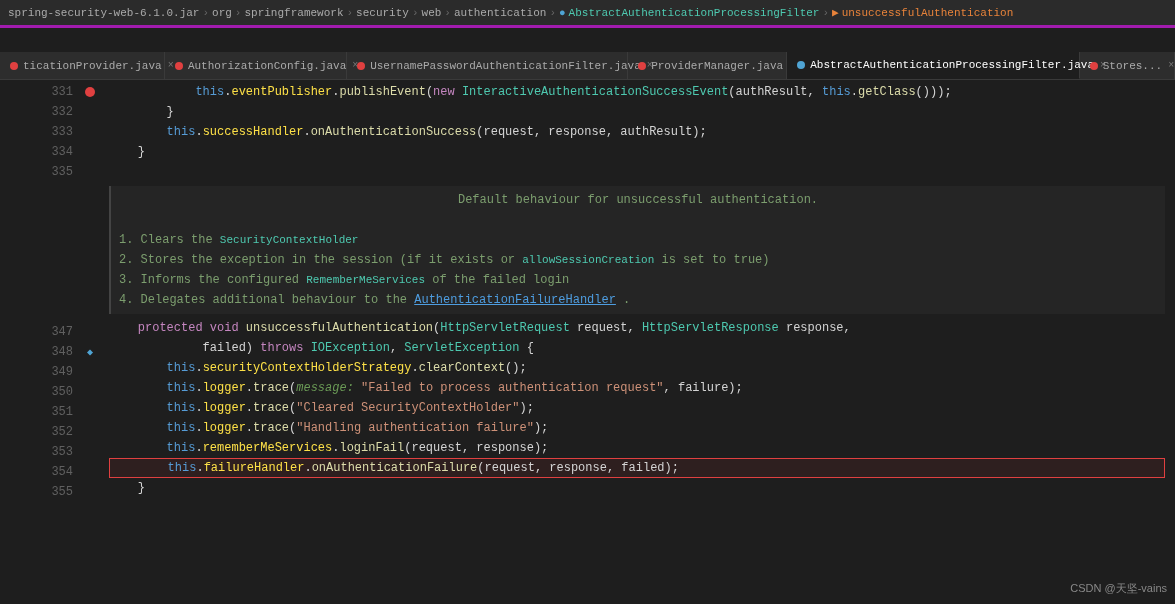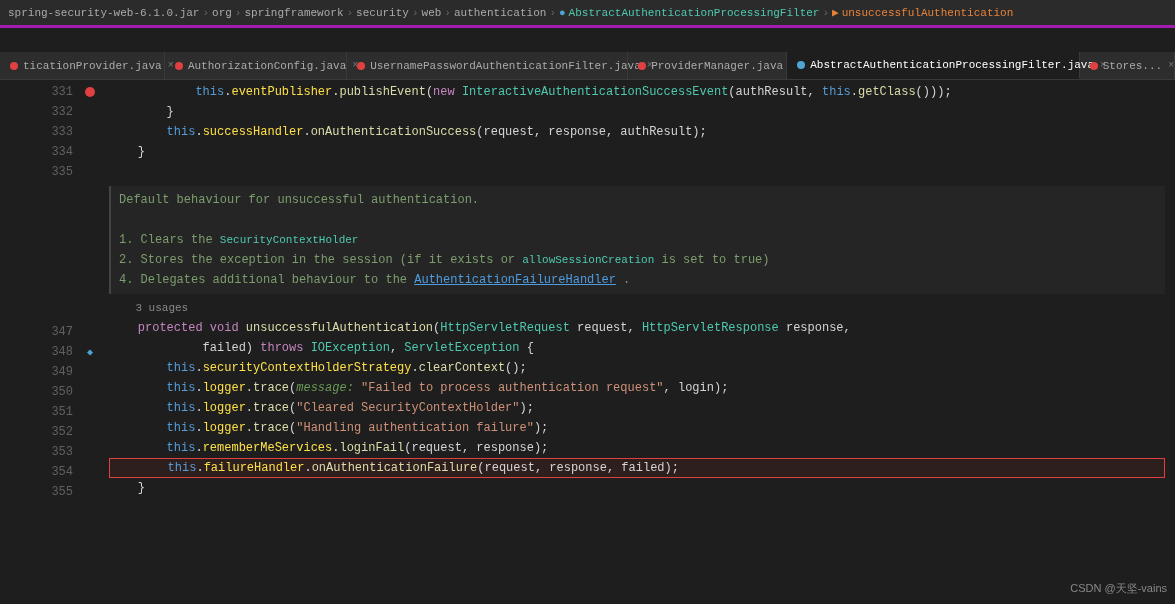--- a/index.html
+++ b/index.html
@@ -305,42 +305,44 @@
       <span class="plain">(request, response, authResult);</span>
     </div>
 
     <div class="code-line">
       <span class="plain">    }</span>
     </div>
 
     <div class="code-line"></div>
 
     <div class="comment-block">
-      <div style="line-height:20px;">
+      <div style="line-height:20px;text-align:center;">
         <span class="comment-text">Default behaviour for unsuccessful authentication.</span>
       </div>
       <div style="line-height:20px;margin-top:20px;">
         <span class="comment-text">1. Clears the </span>
         <span class="comment-code">SecurityContextHolder</span>
       </div>
       <div style="line-height:20px;">
         <span class="comment-text">2. Stores the exception in the session (if it exists or </span>
         <span class="comment-code">allowSessionCreation</span>
         <span class="comment-text"> is set to true)</span>
       </div>
       <div style="line-height:20px;">
+        <span class="comment-text">3. Informs the configured </span>
+        <span class="comment-code">RememberMeServices</span>
+        <span class="comment-text"> of the failed login</span>
+      </div>
+      <div style="line-height:20px;">
         <span class="comment-text">4. Delegates additional behaviour to the </span>
         <span class="comment-link">AuthenticationFailureHandler</span>
         <span class="comment-text">.</span>
       </div>
     </div>
 
-    <div class="usages-label">
-      &nbsp;&nbsp;&nbsp;&nbsp;3 usages
-    </div>
 
     <div class="code-line">
       <span class="plain">    </span>
       <span class="kw">protected </span>
       <span class="kw">void </span>
       <span class="fn">unsuccessfulAuthentication</span>
       <span class="plain">(</span>
       <span class="kw-type">HttpServletRequest</span>
       <span class="plain"> request, </span>
       <span class="kw-type">HttpServletResponse</span>
@@ -370,21 +372,21 @@
     <div class="code-line">
       <span class="plain">        </span>
       <span class="this-kw">this</span>
       <span class="plain">.</span>
       <span class="field">logger</span>
       <span class="plain">.</span>
       <span class="method-call">trace</span>
       <span class="plain">(</span>
       <span class="hint">message: </span>
       <span class="str">"Failed to process authentication request"</span>
-      <span class="plain">, login);</span>
+      <span class="plain">, failure);</span>
     </div>
 
     <div class="code-line">
       <span class="plain">        </span>
       <span class="this-kw">this</span>
       <span class="plain">.</span>
       <span class="field">logger</span>
       <span class="plain">.</span>
       <span class="method-call">trace</span>
       <span class="plain">(</span>

